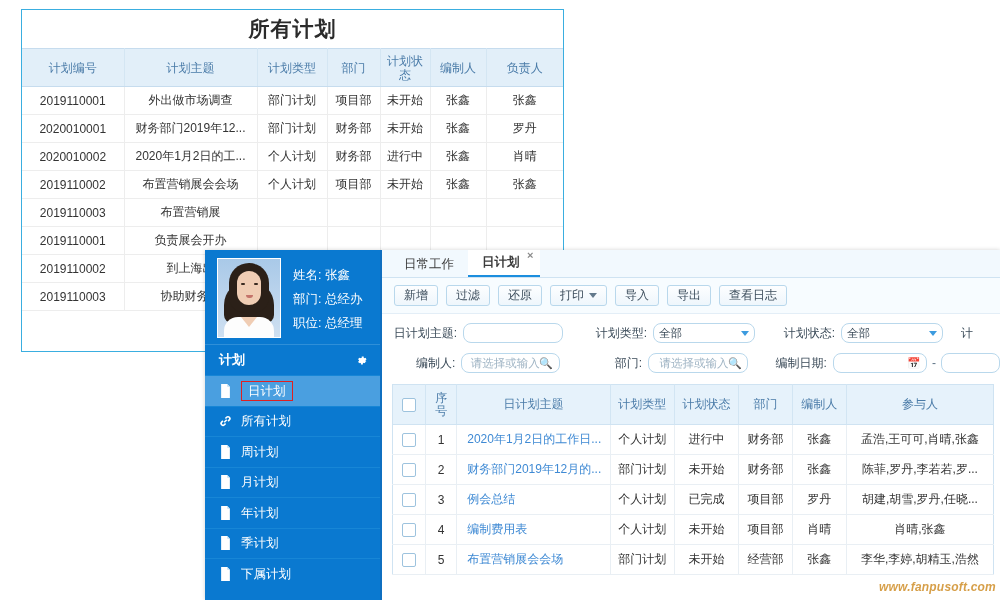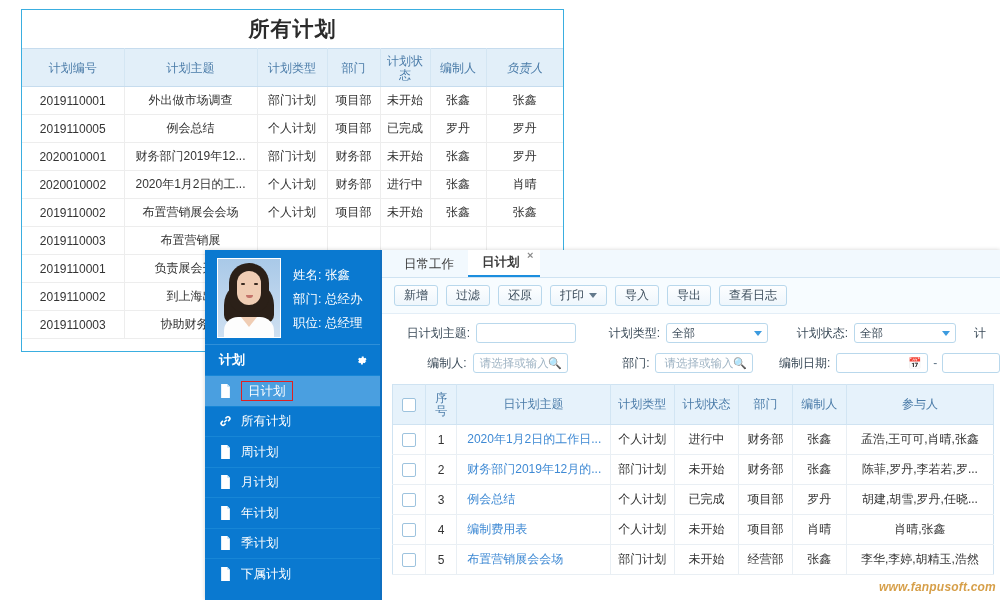--- a/index.html
+++ b/index.html
@@ -32,21 +32,21 @@
     color: #4a7ba8;
     font-weight: normal;
     font-size: 12px;
     height: 37px;
     border-top: 1px solid #c6dcee;
     border-bottom: 1px solid #c6dcee;
     border-right: 1px solid #d4e6f3;
     padding: 0 2px;
     line-height: 14px;
   }
-  .bg-table th:last-child { border-right: none; font-style: italic; }
+  .bg-table th:last-child { border-right: none; }
   .bg-table td {
     font-size: 12px;
     color: #333;
     height: 27px;
     text-align: center;
     border-bottom: 1px solid #ededed;
     border-right: 1px solid #ededed;
     padding: 0 3px;
     white-space: nowrap; overflow: hidden; text-overflow: ellipsis;
   }
@@ -216,29 +216,29 @@
     border-top: 5px solid #62798c;
   }
   .filters {
     padding: 6px 0 4px 0;
     background: #ffffff;
     flex: none;
   }
   .frow {
     display: flex; align-items: center;
     height: 26px;
-    padding-left: 16px;
+    padding-left: 3px;
     font-size: 12px; color: #3a4a58;
     white-space: nowrap;
   }
   .flabel { text-align: right; }
   .fbox {
     height: 20px;
     border: 1px solid #b9d8ec;
-    border-radius: 3px;
+    border-radius: 8px;
     background: #fff;
     box-sizing: border-box;
     display: flex; align-items: center;
     padding: 0 5px;
     font-size: 11.5px; color: #3a4a58;
     margin-left: 6px;
   }
   .fbox.ph { color: #9fb4c4; text-align: right; }
   .fbox .sel-val { flex: 1; }
   .sicon { color: #2f8ad0; font-size: 11px; }
@@ -340,29 +340,20 @@
         </thead>
       <tbody id="bgBody">
           <tr>
             <td>2019110001</td>
             <td>外出做市场调查</td>
             <td>部门计划</td>
             <td>项目部</td>
             <td>未开始</td>
             <td>张鑫</td>
             <td>张鑫</td>
-          </tr>
-          <tr>
-            <td>2019110005</td>
-            <td>例会总结</td>
-            <td>个人计划</td>
-            <td>项目部</td>
-            <td>已完成</td>
-            <td>罗丹</td>
-            <td>罗丹</td>
           </tr>
           <tr>
             <td>2020010001</td>
             <td>财务部门2019年12...</td>
             <td>部门计划</td>
             <td>财务部</td>
             <td>未开始</td>
             <td>张鑫</td>
             <td>罗丹</td>
           </tr>

